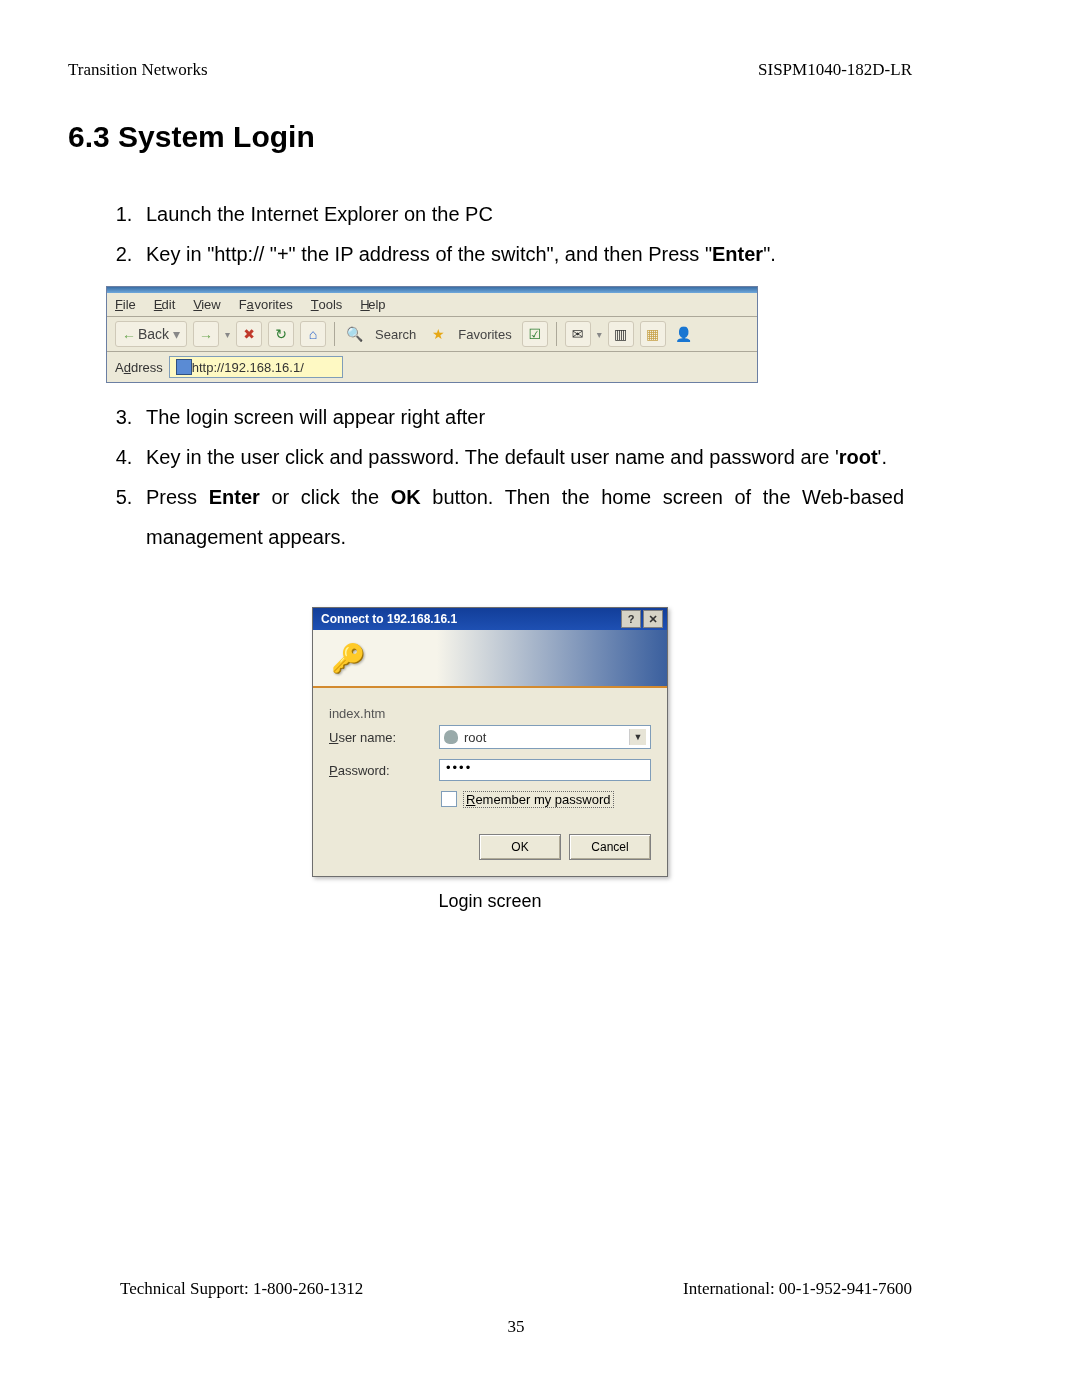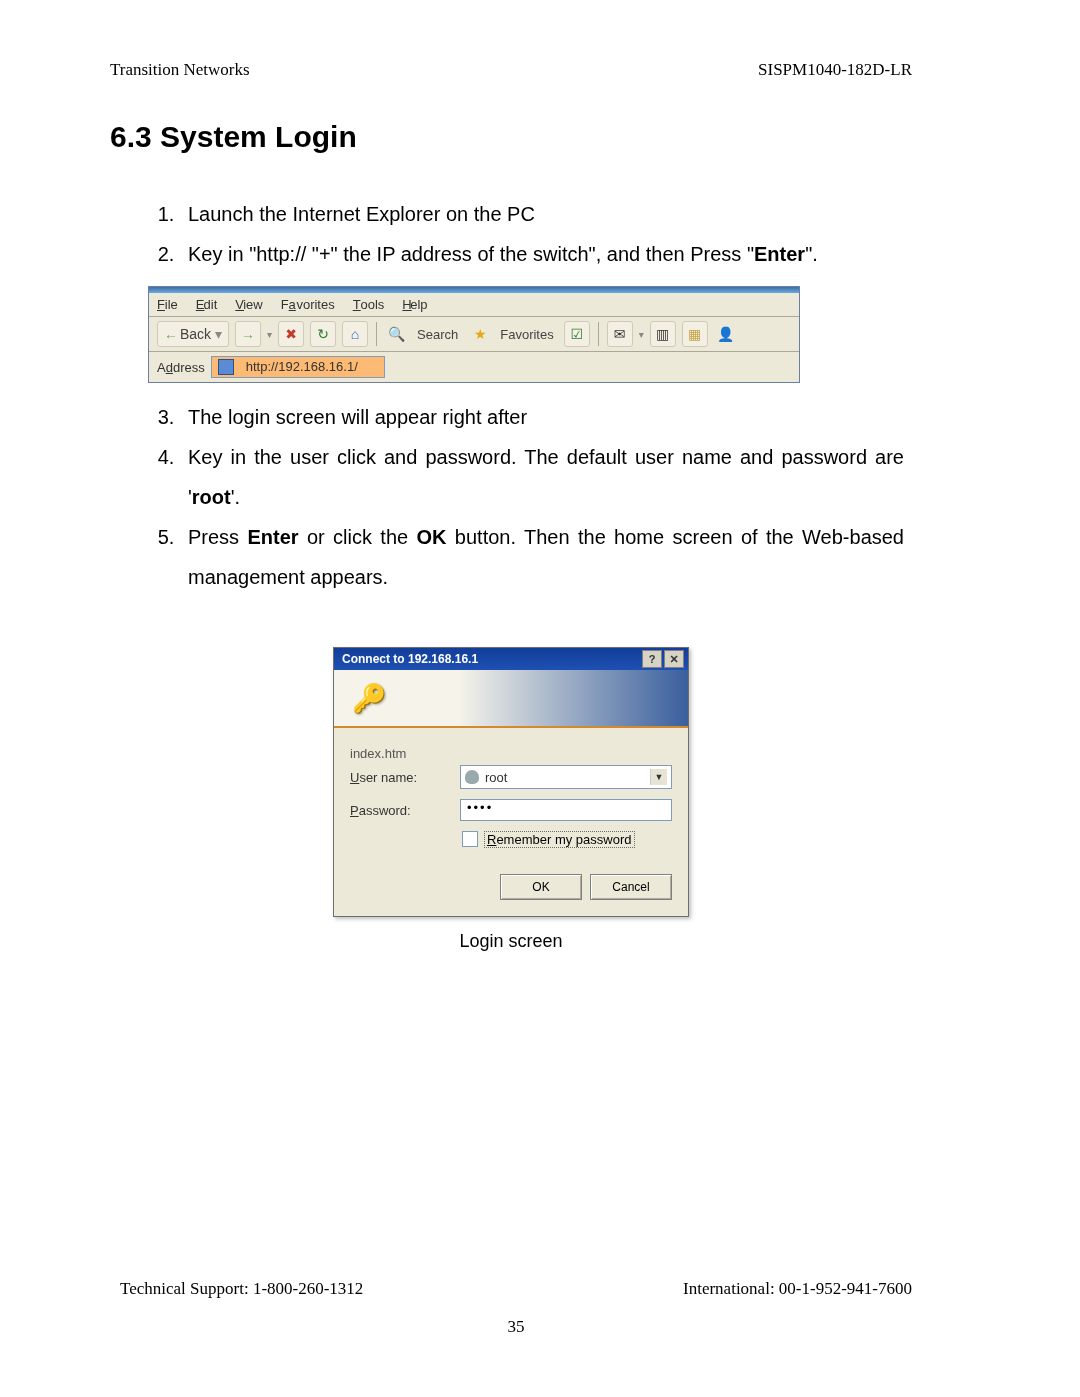--- a/index.html
+++ b/index.html
@@ -7,21 +7,21 @@
     padding: 0;
     background: #fff;
     font-family: "Times New Roman", Times, serif;
     color: #000;
   }
   .page {
     width: 1032px;
     height: 1397px;
     position: relative;
     box-sizing: border-box;
-    padding: 60px 120px 40px 110px;
+    padding: 60px 120px 40px 68px;
   }
   .header-line {
     display: flex;
     justify-content: space-between;
     font-size: 17px;
     margin-bottom: 40px;
   }
   .section-heading {
     font-family: Arial, Helvetica, sans-serif;
     font-weight: bold;
@@ -85,27 +85,27 @@
   .tb-sep { width:1px; height:24px; background:#aca899; margin:0 2px; }
   .tb-text { color:#444; padding: 0 4px 0 2px; }
   .ie-address {
     background: #ece9d8;
     padding: 4px 8px;
     display: flex;
     align-items: center;
   }
   .ie-address .lbl { padding-right: 6px; }
   .ie-address .url-box {
-    background: #fdba74;
+    background: #fef9c3;
     border: 1px solid #7f9db9;
     padding: 2px 6px;
     flex: 0 0 auto;
     display: flex;
-    align-items: flex-start;
-    gap: 12px;
+    align-items: center;
+    gap: 0;
     min-width: 160px;
   }
   .ie-address .url-icon {
     width: 14px; height: 14px; background: #5a8bd4; border: 1px solid #305080;
   }
 
   
   .login-dialog {
     width: 354px;
     margin: 50px auto 14px auto;

